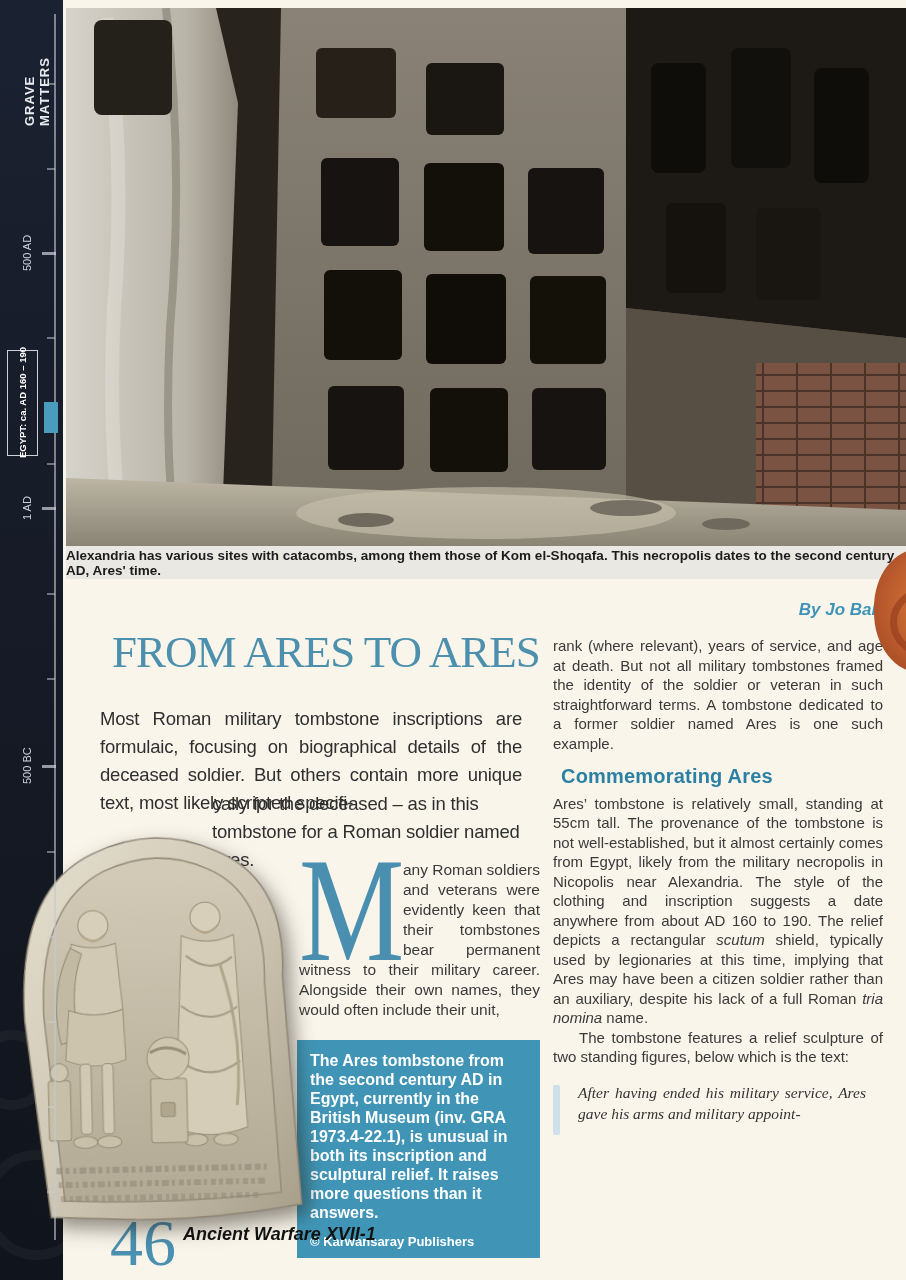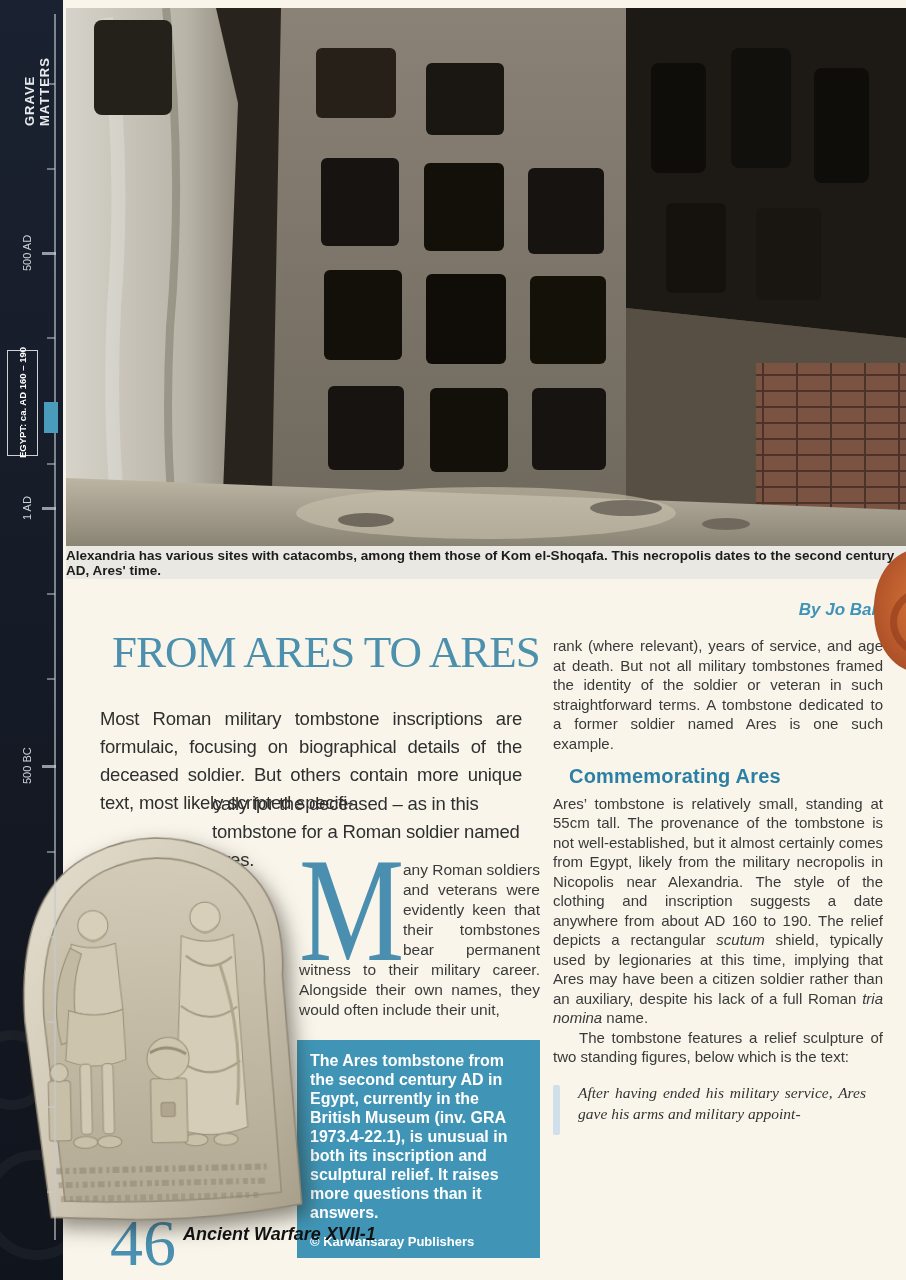--- a/index.html
+++ b/index.html
@@ -64,21 +64,21 @@
   .dropcap { display:block; font-family:"Liberation Serif", serif; font-size:148px;
     line-height:100px; color:#4a8fb0; transform:scaleX(.8); transform-origin:0 0; }
   .bluebox { position:absolute; left:297px; top:1040px; width:243px; z-index:3;
     background:#4095b6; color:#ffffff; padding:11px 13px 9px 13px; }
   .bluebox .bb-text { font-size:16px; font-weight:bold; line-height:19px; }
   .bluebox .bb-credit { font-size:13px; font-weight:bold; margin-top:12px; }
   .col2 { position:absolute; left:553px; top:636px; width:330px; z-index:3;
     color:#3a3a3a; font-size:15px; line-height:19.5px; }
   .col2 p { text-align:justify; }
   .col2 .p1 { margin-bottom:4px; }
-  .col2 h2 { color:#2c80a4; font-size:20px; margin:14px 0 7px 16px; letter-spacing:.2px; }
+  .col2 h2 { color:#2c80a4; font-size:20px; margin:14px 0 7px 8px; letter-spacing:.2px; }
   .col2 .p3 { text-indent:26px; }
   .quote { display:flex; gap:18px; margin-top:15px; }
   .qbar { width:7px; height:50px; background:#cfe0ea; border-radius:2px; margin-top:3px; flex:none; }
   .qtext { font-style:italic; font-size:15.5px; line-height:21px; text-align:justify; width:288px;
     font-family:"Liberation Serif", serif; color:#333; }
   
   .tombstone { position:absolute; left:10px; top:806px; width:296px; height:416px; z-index:30;
     transform:rotate(-1.3deg); filter:drop-shadow(6px 9px 10px rgba(30,25,15,.5)); }
   .tombstone svg { display:block; width:100%; height:100%; }
   

